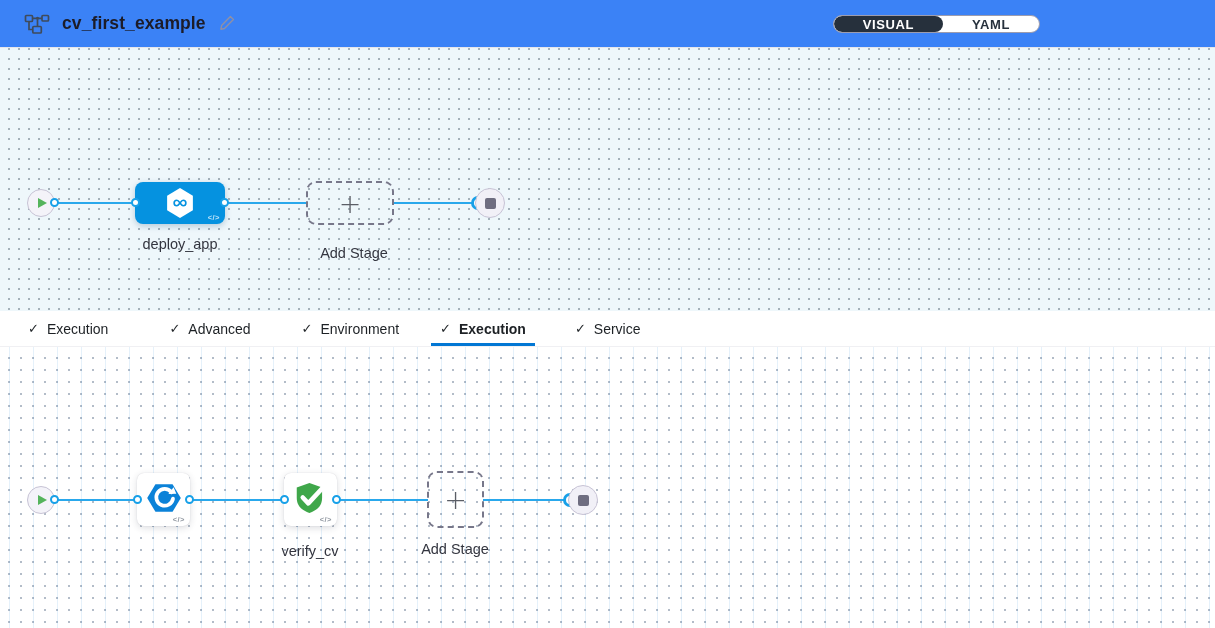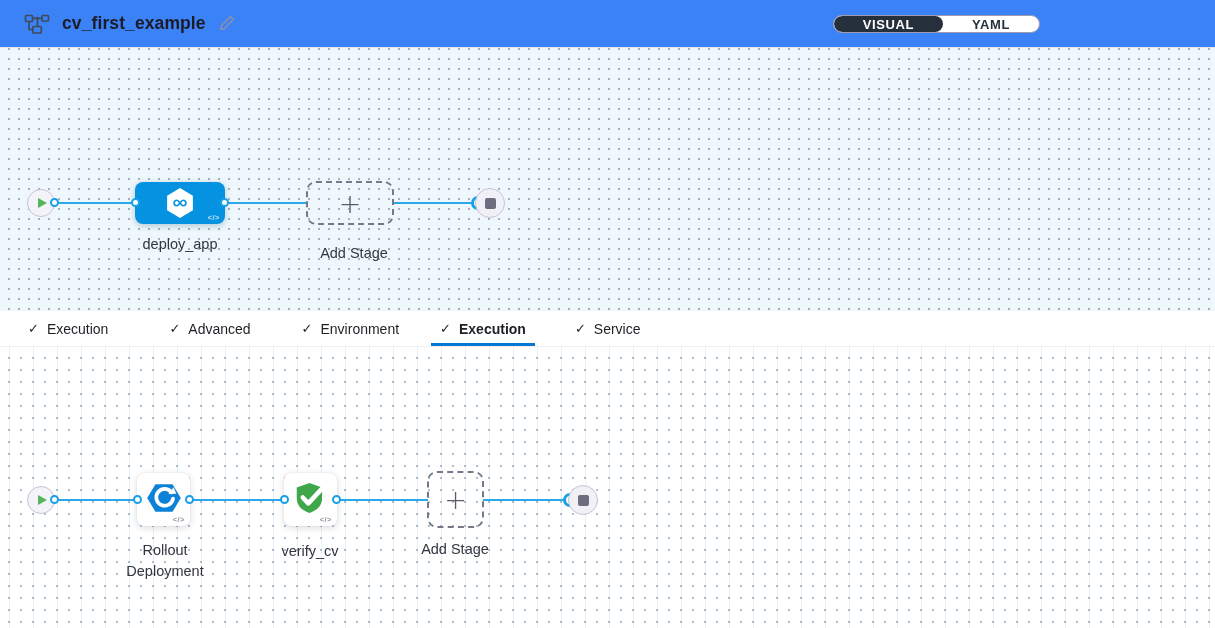--- a/index.html
+++ b/index.html
@@ -185,21 +185,20 @@
       <svg width="36" height="36" viewBox="0 0 24 24" fill="none">
         <polygon points="6.3,2.8 17.7,2.8 23.2,12 17.7,21.2 6.3,21.2 0.8,12" fill="#0b82d8"></polygon>
         <path d="M16.9 8.1 A5.6 5.6 0 1 0 18 12.4" stroke="#fff" stroke-width="2.5" fill="none" stroke-linecap="round"></path>
         <polygon points="14.9,9.3 20.2,9.2 18.4,4.8" fill="#fff"></polygon>
       </svg>
     </span>
     <span class="code-chip on-white">&lt;/&gt;</span>
   </div>
   <div class="abs port" style="left:133px; top:148px;"></div>
   <div class="abs port" style="left:185px; top:148px;"></div>
-  <div class="abs node-label" style="left:115px; top:193px; width:100px;">Rollout Deployment</div>
 
   <div class="step-card" style="left:284px; top:126px;">
     <span>
       <svg width="38" height="38" viewBox="0 0 24 24" fill="none" style="overflow:visible;">
         <path d="M11 2.6 L19 5.3 V12 c0 4.8-3.2 7.9-8 9.4 C6.2 19.9 3 16.8 3 12 V5.3 Z" fill="#3fa74a"></path>
         <path d="M6.8 11.7 l3.5 3.7 L19 6" stroke="#fff" stroke-width="2.9" fill="none" stroke-linecap="round" stroke-linejoin="round"></path>
       </svg>
     </span>
     <span class="code-chip on-white">&lt;/&gt;</span>
   </div>

